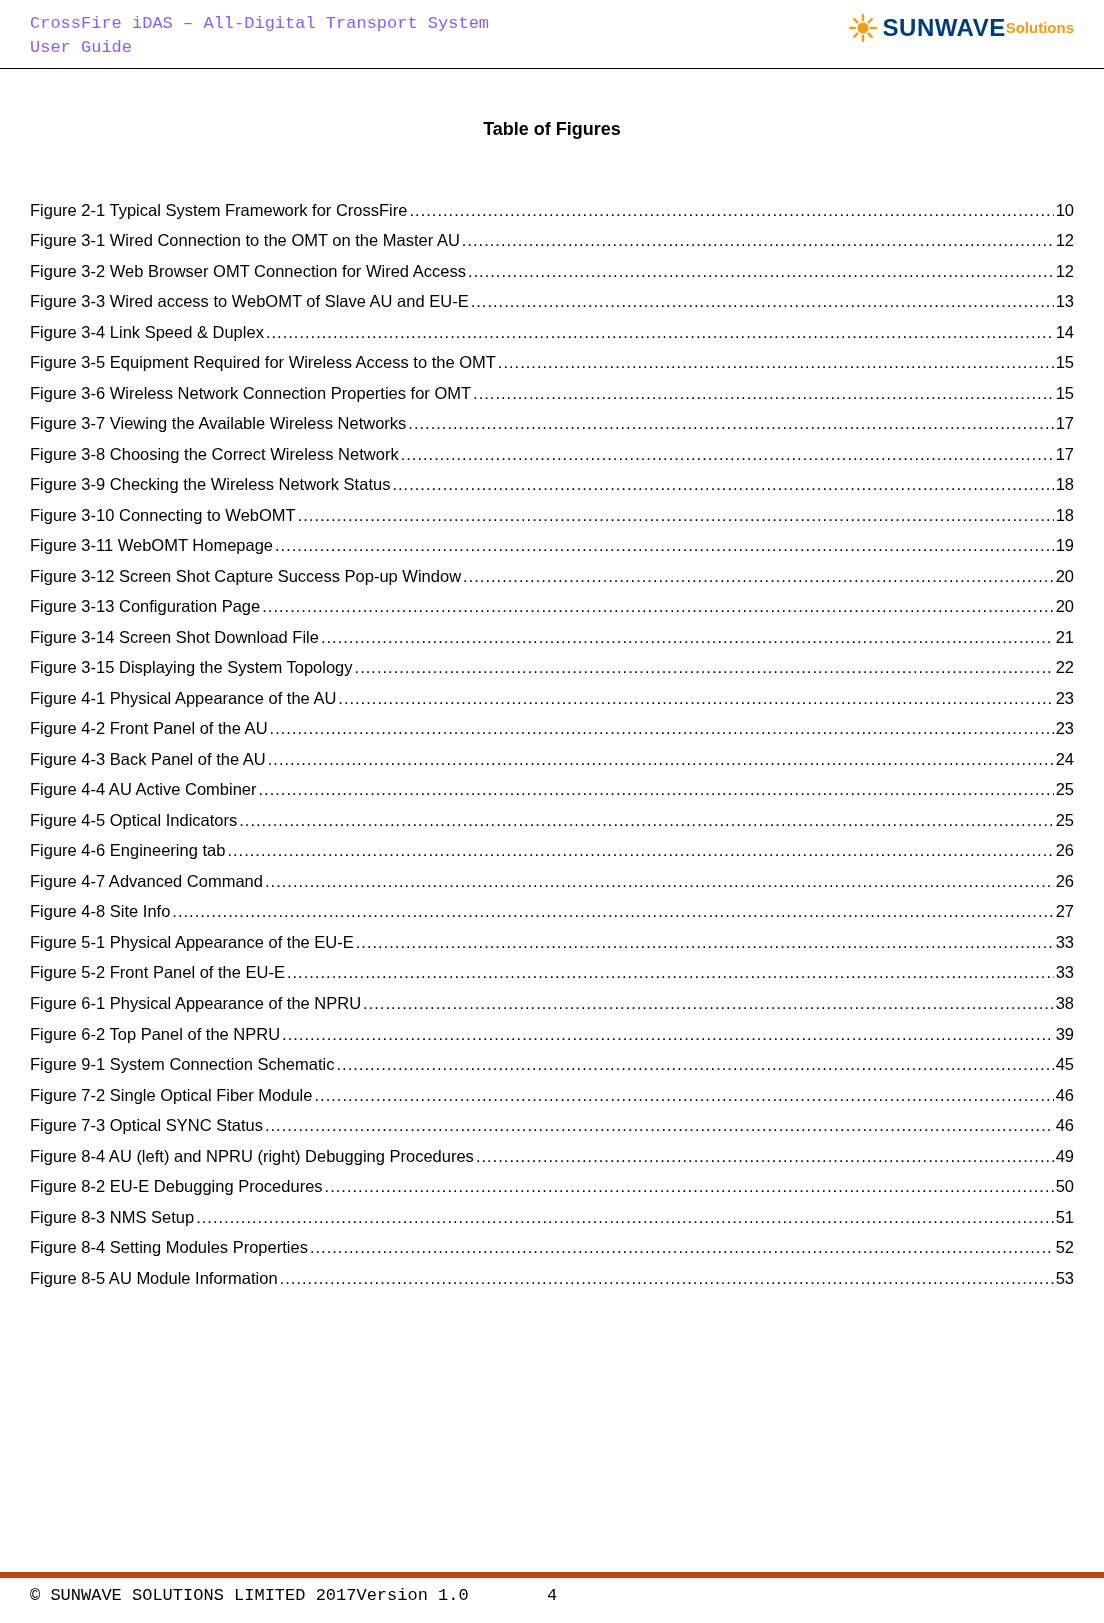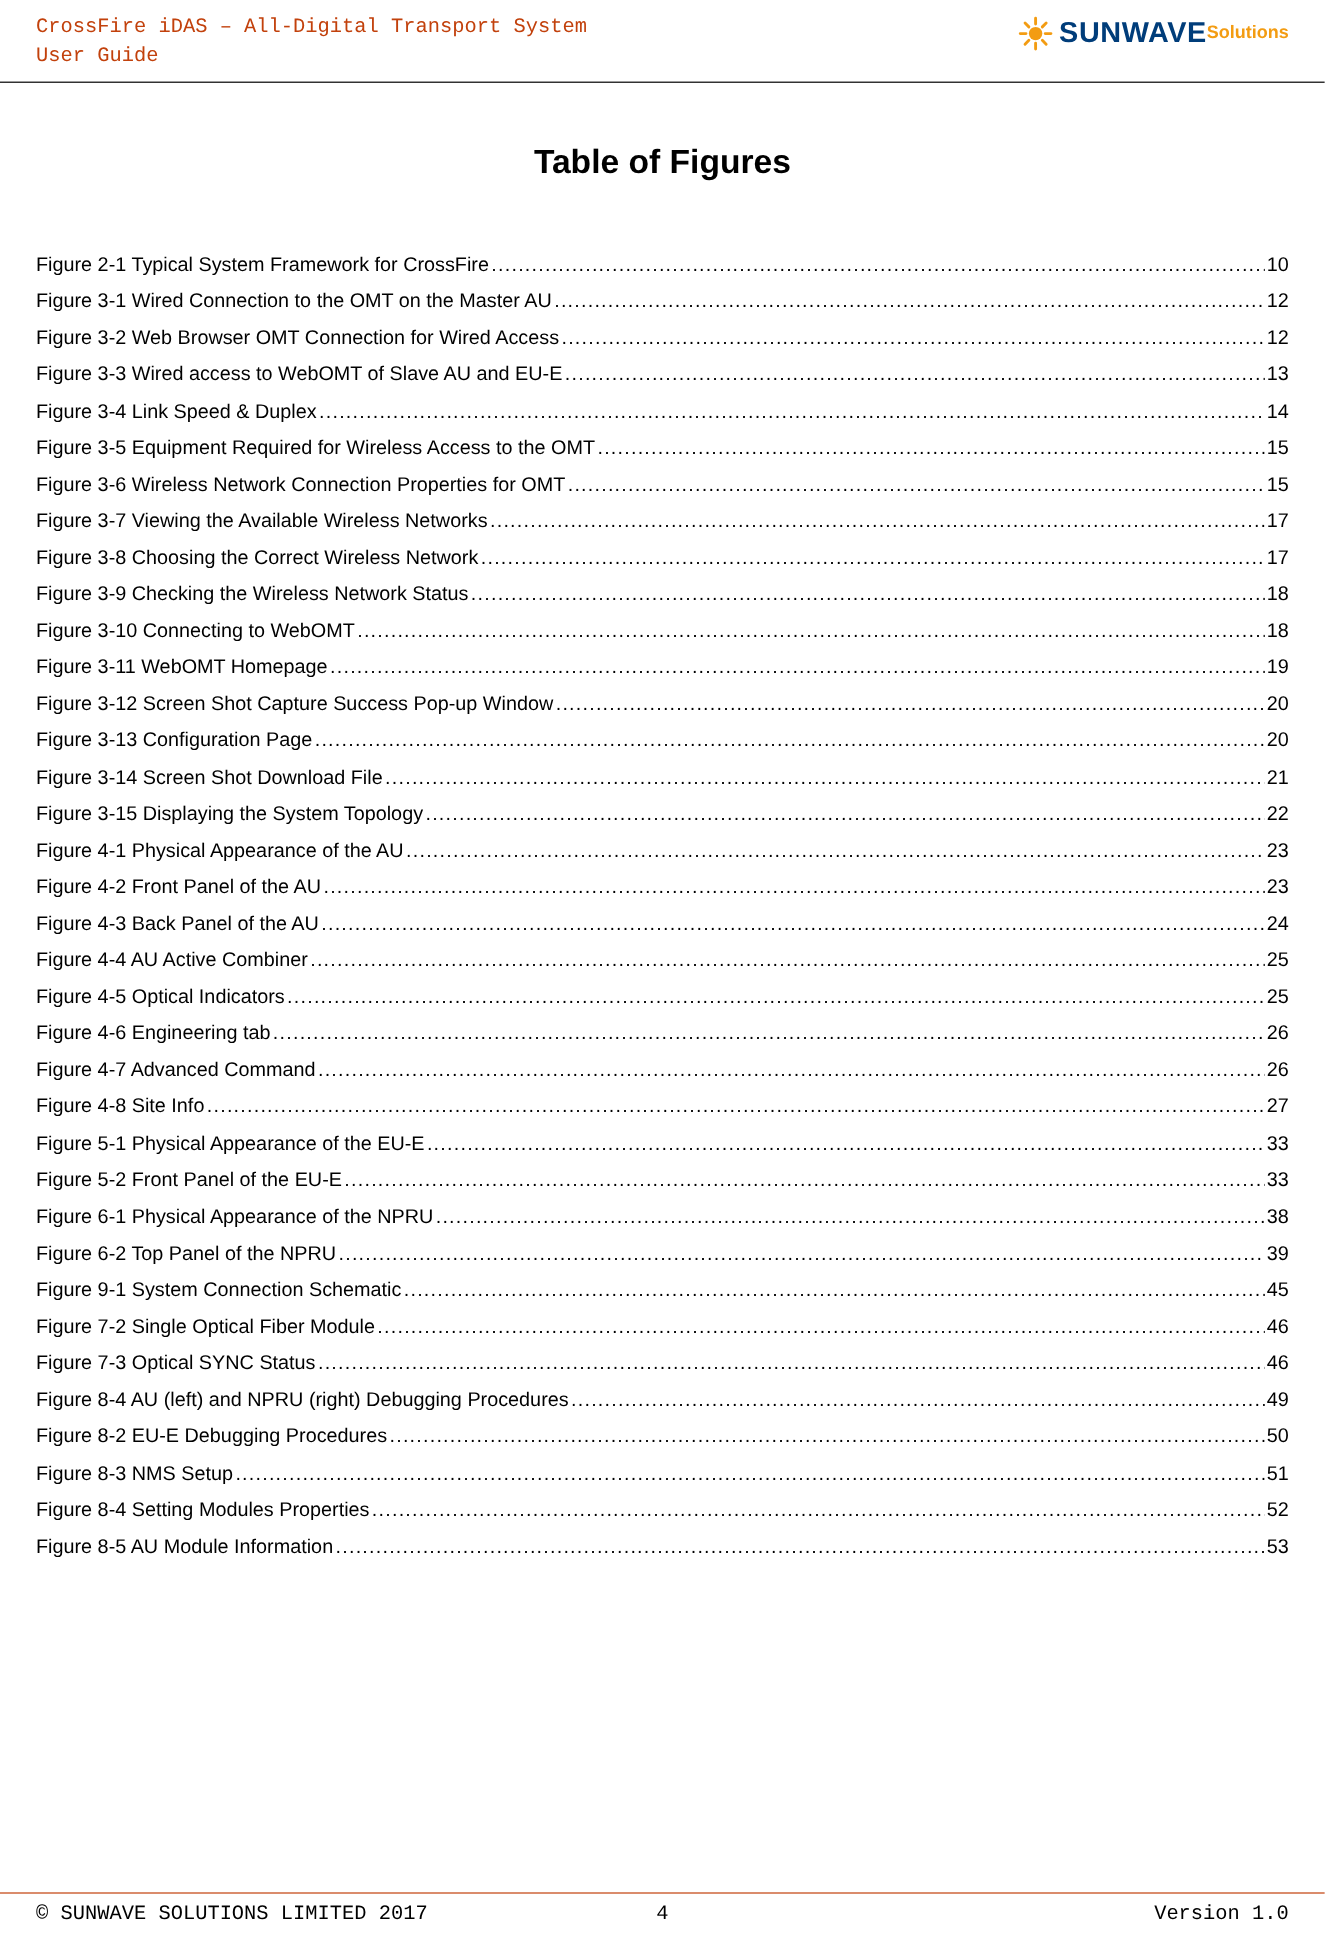--- a/index.html
+++ b/index.html
@@ -19,21 +19,21 @@
       display: flex;
       justify-content: space-between;
       align-items: flex-start;
       padding: 12px 30px 8px 30px;
       border-bottom: 1px solid #000;
     }
     .header-left {
       font-family: 'Courier New', monospace;
       font-size: 17px;
       line-height: 1.4;
-      color: #c2410c;
+      color: #8b5cf6;
     }
     .logo {
       display: flex;
       align-items: center;
     }
     .logo-main {
       display: flex;
       align-items: center;
       gap: 4px;
     }
@@ -48,21 +48,21 @@
       letter-spacing: 0.5px;
     }
     .logo-sub {
       font-size: 15px;
       color: #f39c12;
       font-weight: 600;
       margin-top: -2px;
     }
     .page-title {
       text-align: center;
-      font-size: 28px;
+      font-size: 18px;
       font-weight: bold;
       margin-top: 50px;
       margin-bottom: 55px;
       color: #000;
     }
     .tof-list {
       padding: 0 30px;
     }
     .tof-entry {
       display: flex;
@@ -87,23 +87,22 @@
     .tof-page {
       flex-shrink: 0;
     }
     .footer {
       position: absolute;
       bottom: 18px;
       left: 0;
       right: 0;
       width: 100%;
       padding: 8px 30px 0 30px;
-      border-top: 1px solid #c2410c;
-      display: flex;
-      justify-content: space-between;
+      border-top: 6px solid #c2410c;
+      display: flex;
       font-family: 'Courier New', monospace;
       font-size: 17px;
       color: #000;
     }
     .footer-center {
       position: absolute;
       left: 50%;
       transform: translateX(-50%);
     }
   </style>

